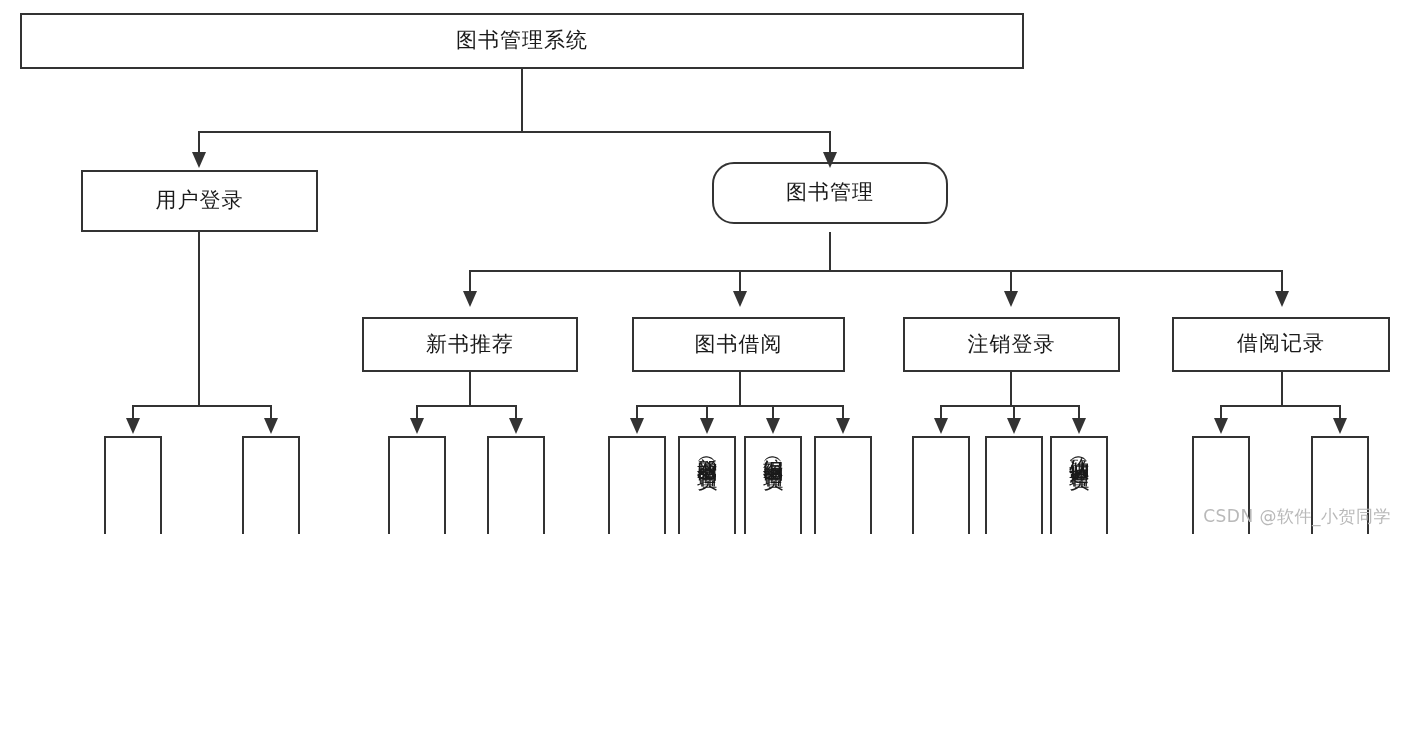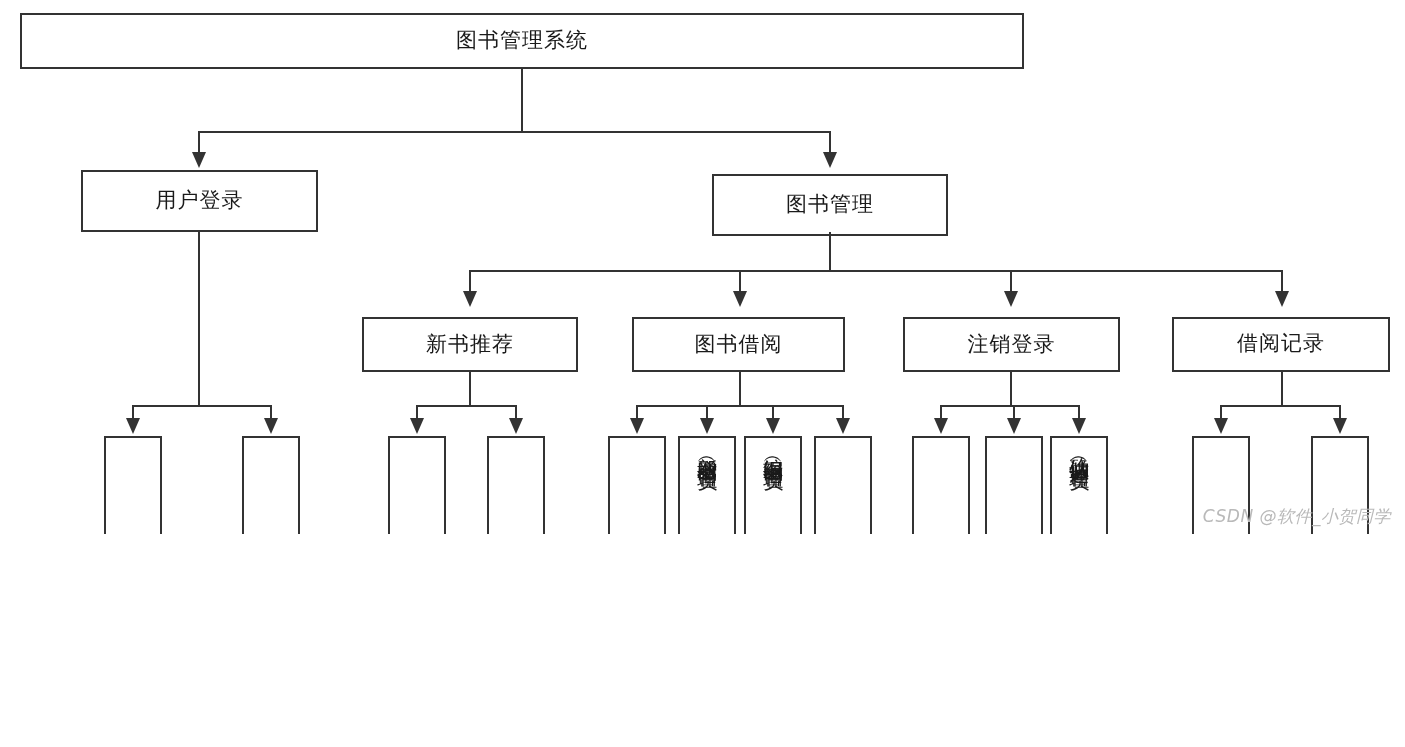--- a/index.html
+++ b/index.html
@@ -62,37 +62,36 @@
   }
   #watermark {
     position: absolute;
     right: 14px;
     bottom: 6px;
     font-size: 17px;
     color: #b9b9b9;
     letter-spacing: 0.5px;
     white-space: nowrap;
     font-family: "DejaVu Sans", "Liberation Sans", sans-serif;
-    font-style: italic;
   }
 </style>
 </head>
 <body>
 
 <div id="canvas">
 
   <div class="node h-text" style="left:20px; top:13px; width:1004px; height:56px;">
     <span class="label">图书管理系统</span>
   </div>
 
   <div class="node h-text" style="left:81px; top:170px; width:237px; height:62px;">
     <span class="label">用户登录</span>
   </div>
 
-  <div class="node h-text" style="left:712px; top:174px; width:236px; height:62px;">
+  <div class="node h-text" style="left:712px; top:162px; width:236px; height:62px;border-radius:22px;">
     <span class="label">图书管理</span>
   </div>
 
   <div class="node h-text" style="left:632px; top:317px; width:213px; height:55px;">
     <span class="label">图书借阅</span>
   </div>
 
   <div class="node h-text" style="left:362px; top:317px; width:216px; height:55px;">
     <span class="label">新书推荐</span>
   </div>

